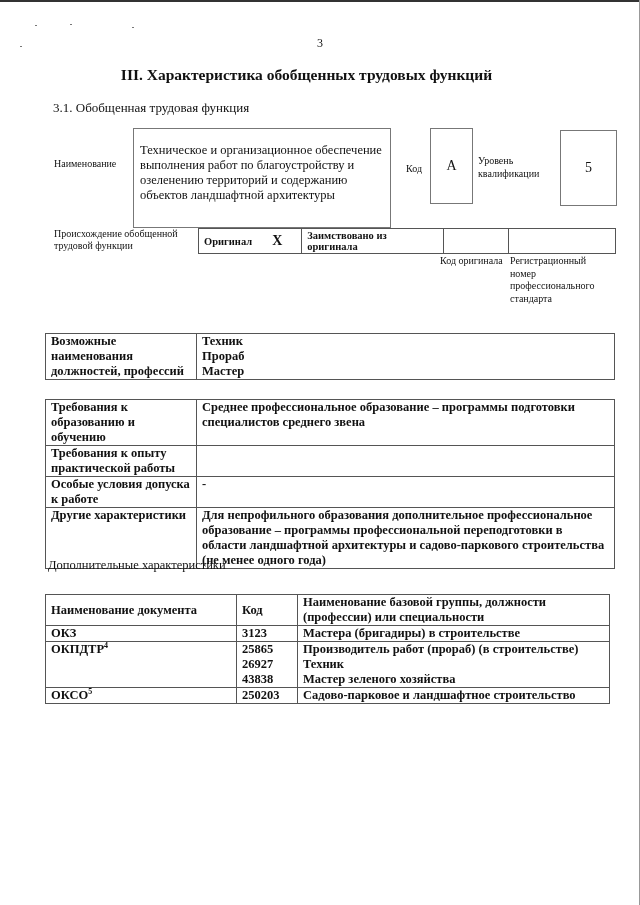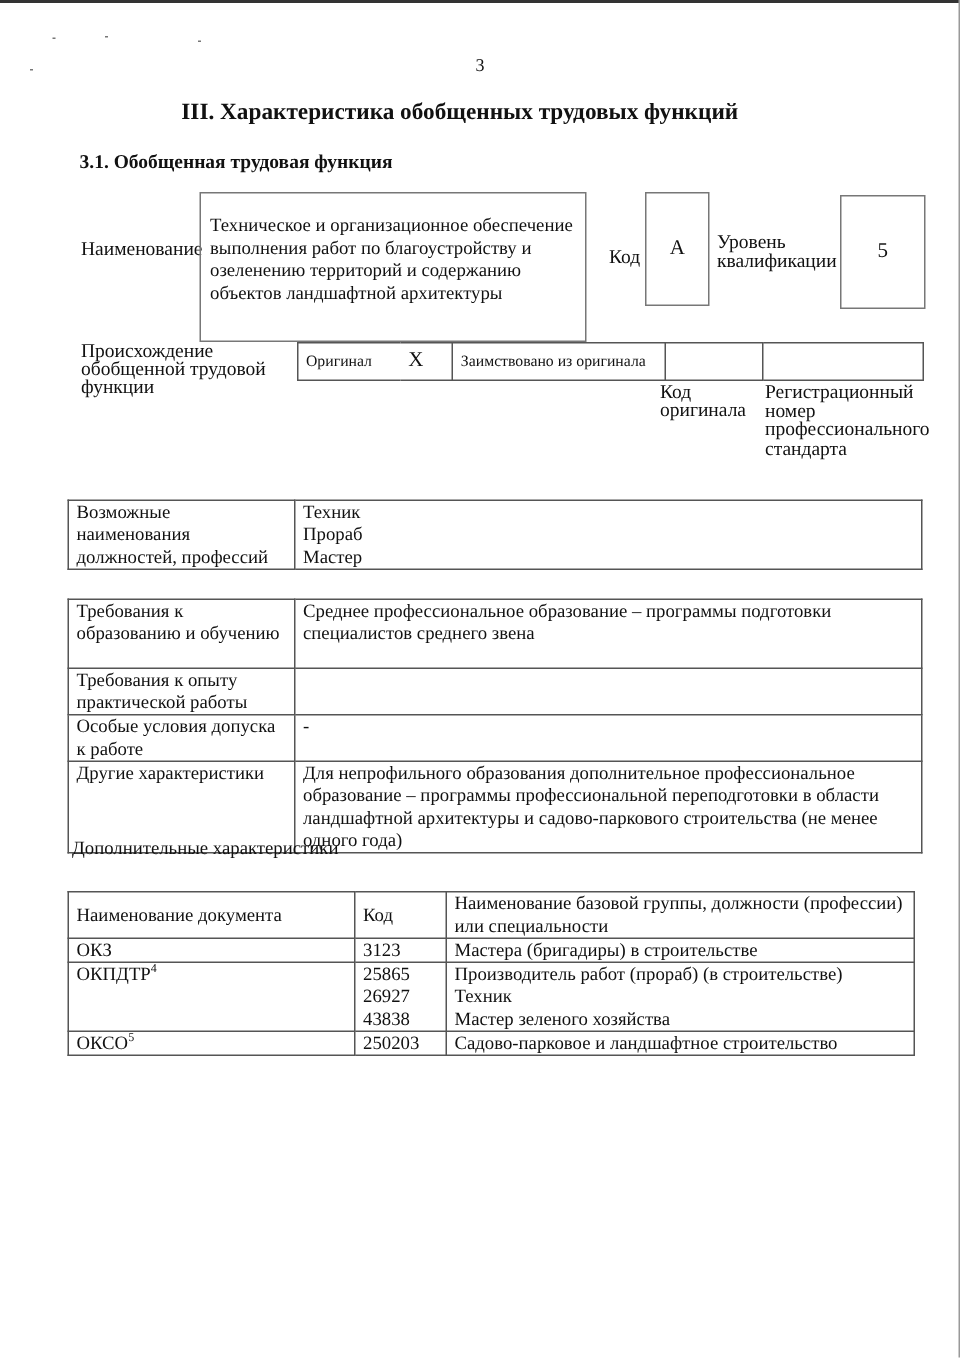--- a/index.html
+++ b/index.html
@@ -6,28 +6,28 @@
     body {
       width: 640px; height: 905px; background: #ffffff; position: relative; overflow: hidden;
       font-family: "Liberation Serif", "DejaVu Serif", serif; color: #111;
     }
     .topline { position: absolute; left: 0; top: 0; width: 640px; height: 2px; background: #333; }
     .rightline { position: absolute; right: 0; top: 0; width: 1px; height: 905px; background: #999; }
     .speck { position: absolute; width: 2px; height: 1px; background: #777; }
     .abs { position: absolute; }
     .page-num { left: 0; width: 640px; top: 36px; text-align: center; font-size: 12px; }
     .title { left: 0; width: 613px; top: 66px; text-align: center; font-size: 15.5px; font-weight: bold; }
-    .subtitle { left: 53px; top: 100px; font-size: 13px; font-weight: bold; }
-    .small { font-size: 13px; }
+    .subtitle { left: 53px; top: 100px; font-size: 13px; font-weight: normal; }
+    .small { font-size: 10px; }
     .box { position: absolute; border: 1px solid #777; box-sizing: border-box; }
     .name-box { left: 133px; top: 128px; width: 258px; height: 100px; padding: 14px 6px; font-size: 12.5px; line-height: 15px; }
     .code-box { left: 430px; top: 128px; width: 43px; height: 76px; display:flex; align-items:center; justify-content:center; font-size: 14px; }
     .level-box { left: 560px; top: 130px; width: 57px; height: 76px; display:flex; align-items:center; justify-content:center; font-size: 14px; }
     table { border-collapse: collapse; position: absolute; }
-    td, th { border: 1px solid #555; vertical-align: top; padding: 0 5px; font-weight: normal; }
+    td, th { border: 1px solid #555; vertical-align: top; padding: 0 5px; font-weight: bold; }
     .origin-table td { height: 24px; vertical-align: middle; font-size: 10.5px; }
     .t-main { font-size: 12.5px; line-height: 15px; margin-top: 16px; }
     .center { text-align: left; }
     sup { font-size: 8px; line-height: 0; }
   </style>
 </head>
 <body>
 
 <div class="topline"></div>
 <div class="rightline"></div>

